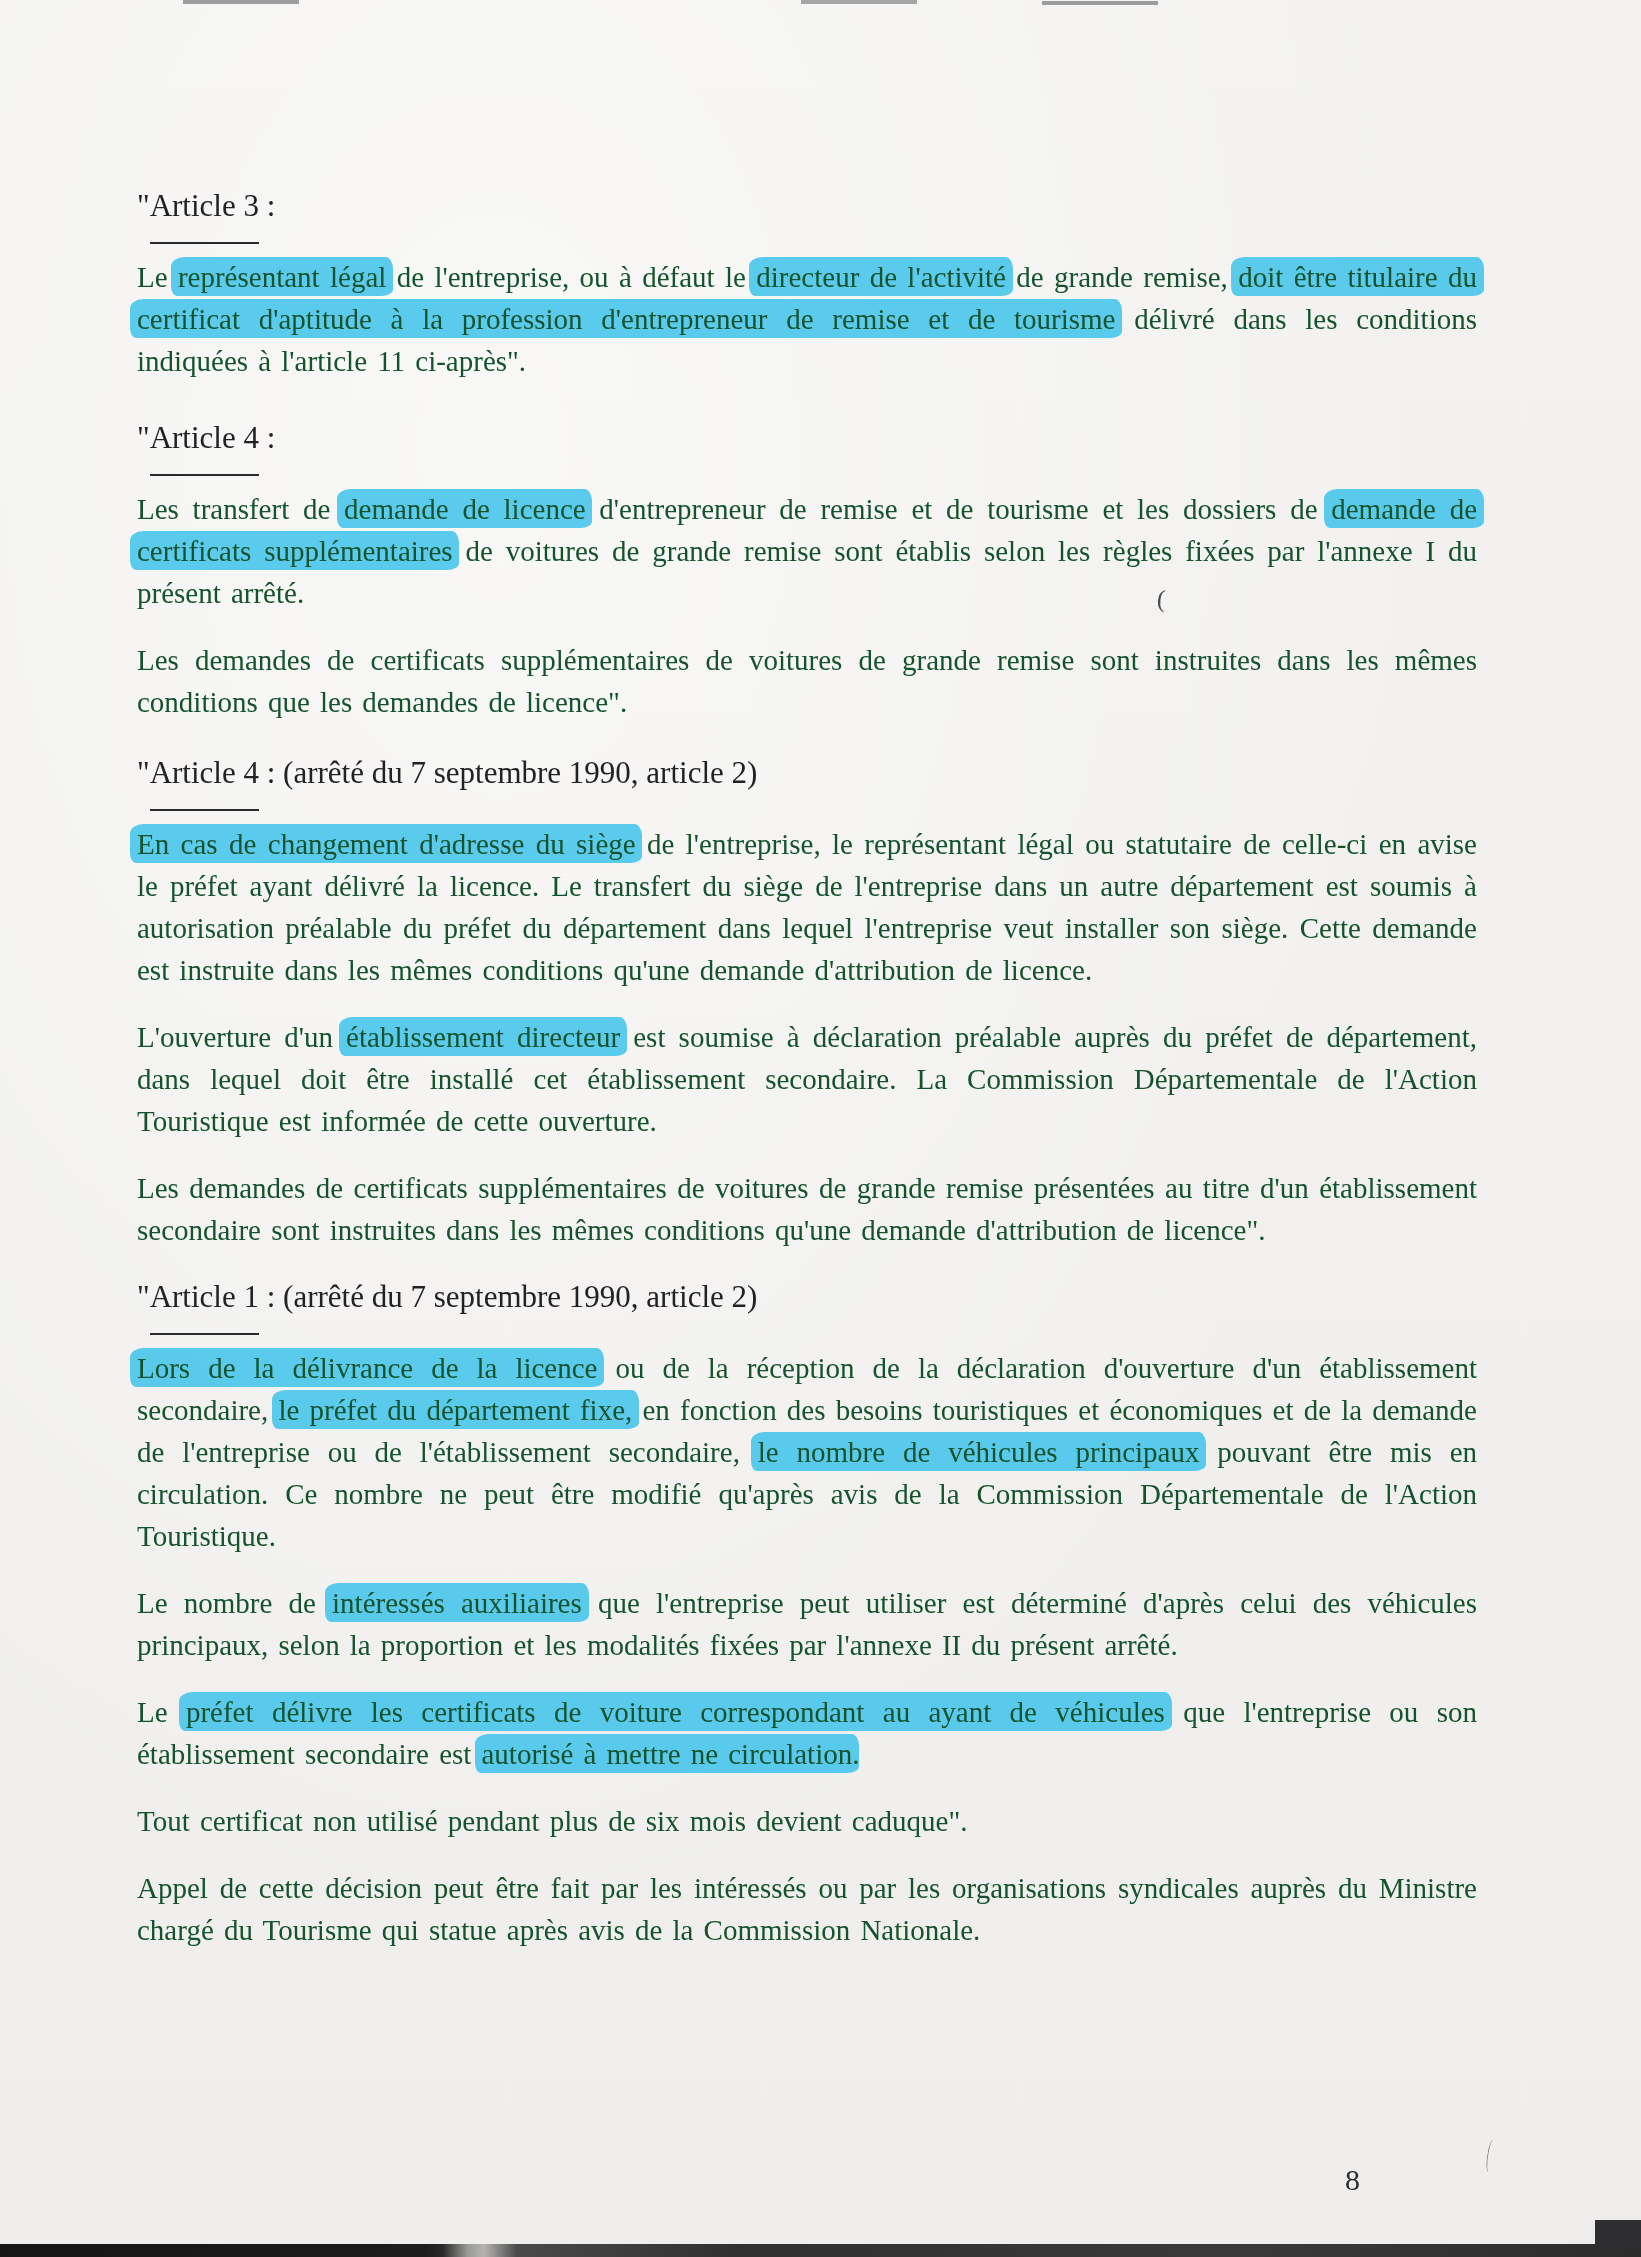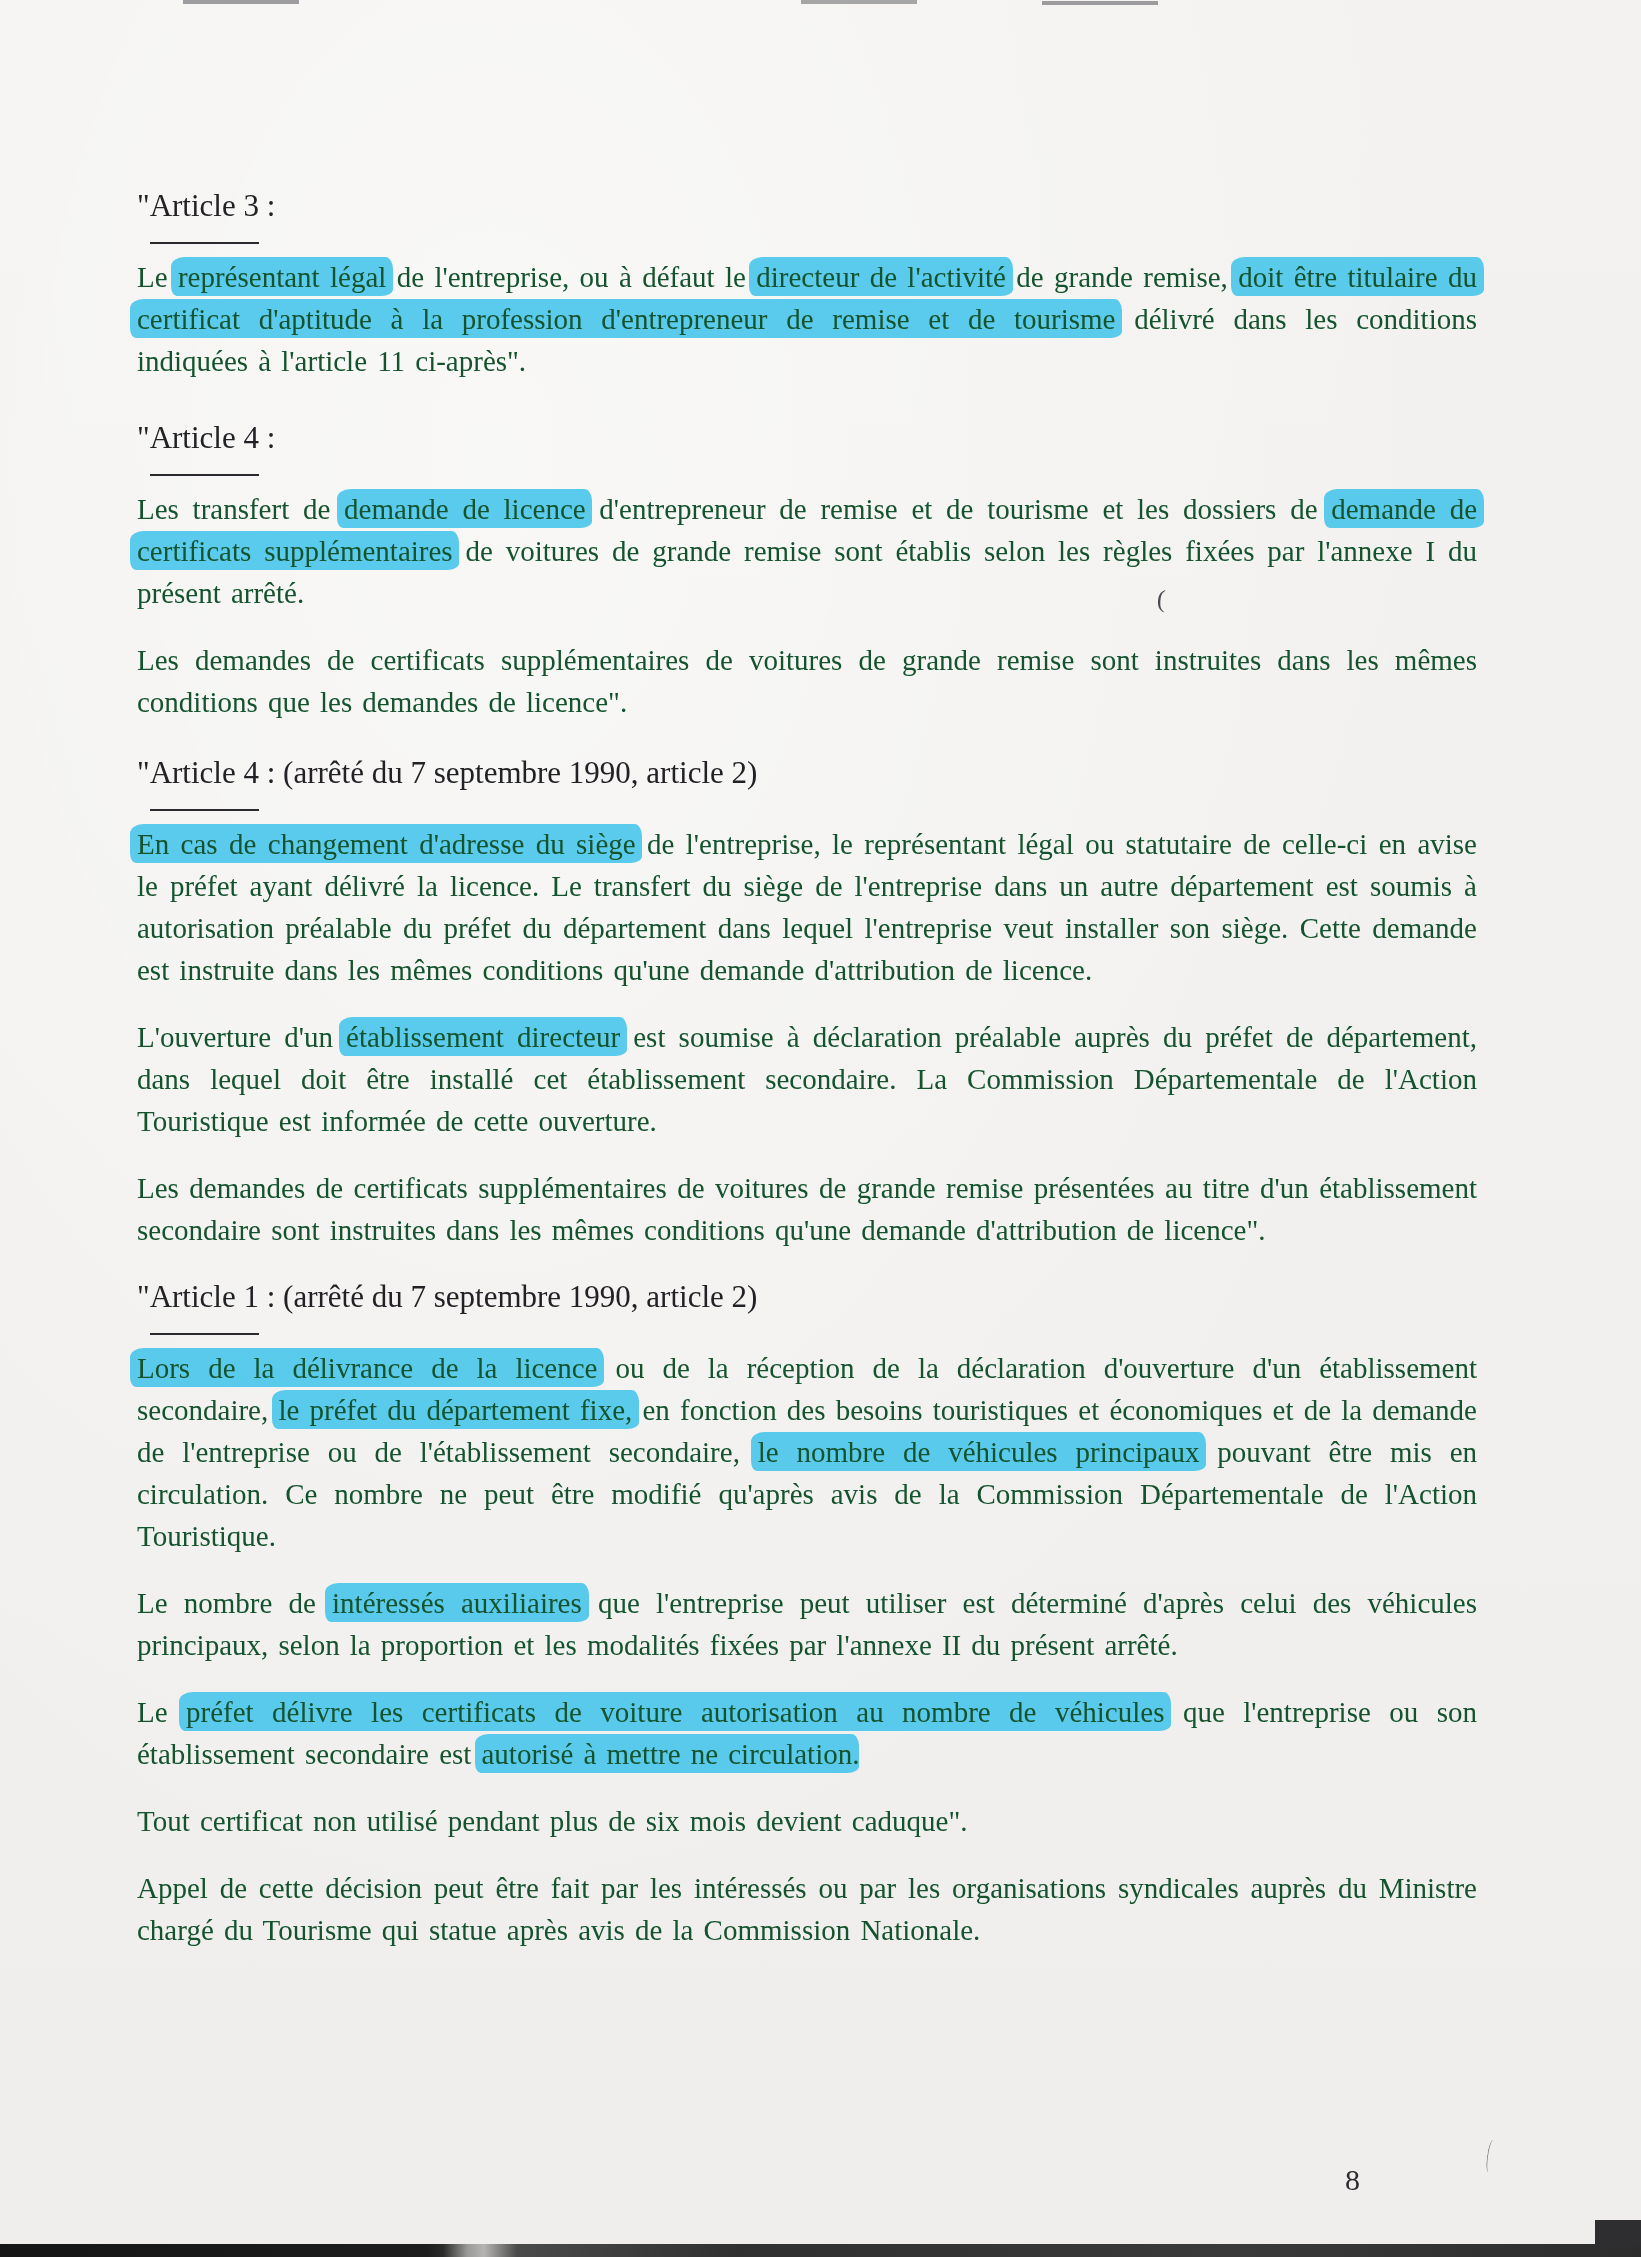--- a/index.html
+++ b/index.html
@@ -134,21 +134,21 @@
     <section class="article art-5">
       <h2 class="article-heading"><span>"</span><span class="article-number">Article 4</span><span> : (arrêté du 7 septembre 1990, article 2)</span></h2>
       <p class="paragraph"><span class="hl">En cas de changement d'adresse du siège</span><span class="txt"> de l'entreprise, le représentant légal ou statutaire de celle-ci en avise le préfet ayant délivré la licence. Le transfert du siège de l'entreprise dans un autre département est soumis à autorisation préalable du préfet du département dans lequel l'entreprise veut installer son siège. Cette demande est instruite dans les mêmes conditions qu'une demande d'attribution de licence.</span></p>
       <p class="paragraph"><span class="txt">L'ouverture d'un </span><span class="hl">établissement directeur</span><span class="txt"> est soumise à déclaration préalable auprès du préfet de département, dans lequel doit être installé cet établissement secondaire. La Commission Départementale de l'Action Touristique est informée de cette ouverture.</span></p>
       <p class="paragraph"><span class="txt">Les demandes de certificats supplémentaires de voitures de grande remise présentées au titre d'un établissement secondaire sont instruites dans les mêmes conditions qu'une demande d'attribution de licence".</span></p>
     </section>
     <section class="article art-6">
       <h2 class="article-heading"><span>"</span><span class="article-number">Article 1</span><span> : (arrêté du 7 septembre 1990, article 2)</span></h2>
       <p class="paragraph"><span class="hl">Lors de la délivrance de la licence</span><span class="txt"> ou de la réception de la déclaration d'ouverture d'un établissement secondaire, </span><span class="hl">le préfet du département fixe,</span><span class="txt"> en fonction des besoins touristiques et économiques et de la demande de l'entreprise ou de l'établissement secondaire, </span><span class="hl">le nombre de véhicules principaux</span><span class="txt"> pouvant être mis en circulation. Ce nombre ne peut être modifié qu'après avis de la Commission Départementale de l'Action Touristique.</span></p>
       <p class="paragraph"><span class="txt">Le nombre de </span><span class="hl">intéressés auxiliaires</span><span class="txt"> que l'entreprise peut utiliser est déterminé d'après celui des véhicules principaux, selon la proportion et les modalités fixées par l'annexe II du présent arrêté.</span></p>
-      <p class="paragraph"><span class="txt">Le </span><span class="hl">préfet délivre les certificats de voiture autorisation au nombre de véhicules</span><span class="txt"> que l'entreprise ou son établissement secondaire est </span><span class="hl">autorisé à mettre ne circulation</span><span class="txt">.</span></p>
+      <p class="paragraph"><span class="txt">Le </span><span class="hl">préfet délivre les certificats de voiture correspondant au ayant de véhicules</span><span class="txt"> que l'entreprise ou son établissement secondaire est </span><span class="hl">autorisé à mettre ne circulation</span><span class="txt">.</span></p>
       <p class="paragraph"><span class="txt">Tout certificat non utilisé pendant plus de six mois devient caduque".</span></p>
       <p class="paragraph"><span class="txt">Appel de cette décision peut être fait par les intéressés ou par les organisations syndicales auprès du Ministre chargé du Tourisme qui statue après avis de la Commission Nationale.</span></p>
     </section>
   </main>
 
 <div class="page-number">8</div>
 
 <span class="artifact-paren">(</span>
 <span class="artifact-mark"></span>
 <div class="scan-edge-bottom"></div>

